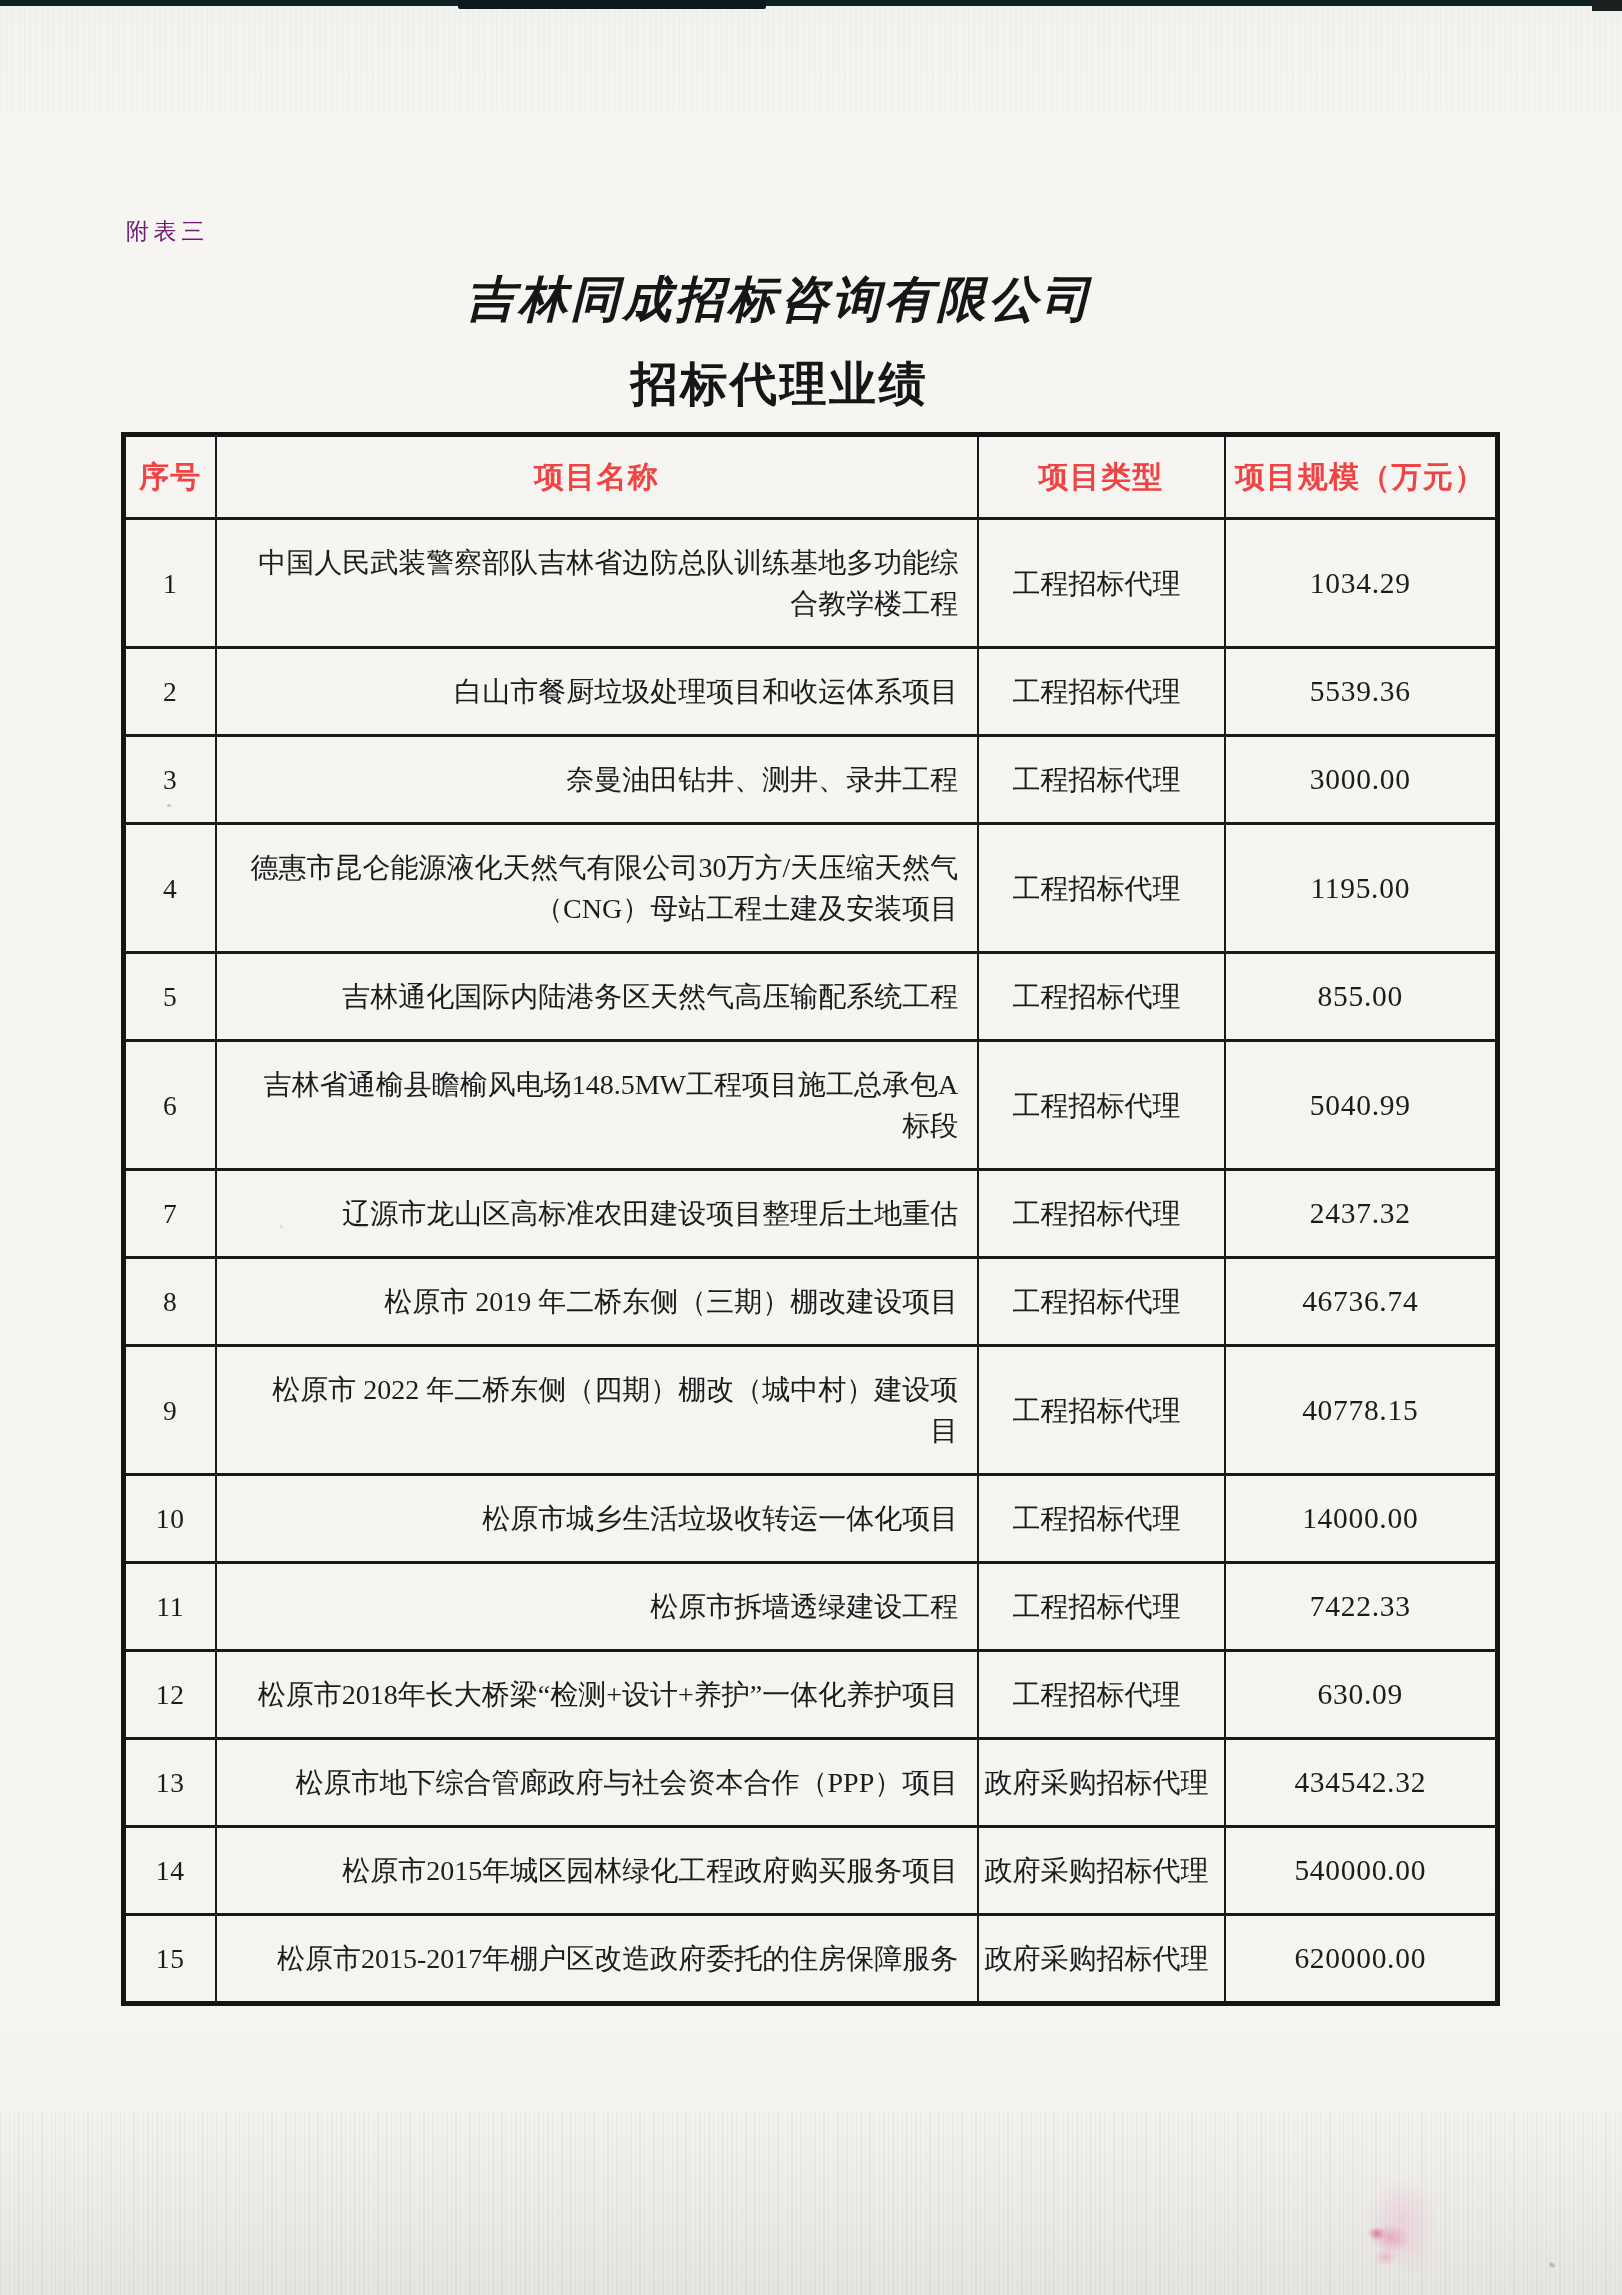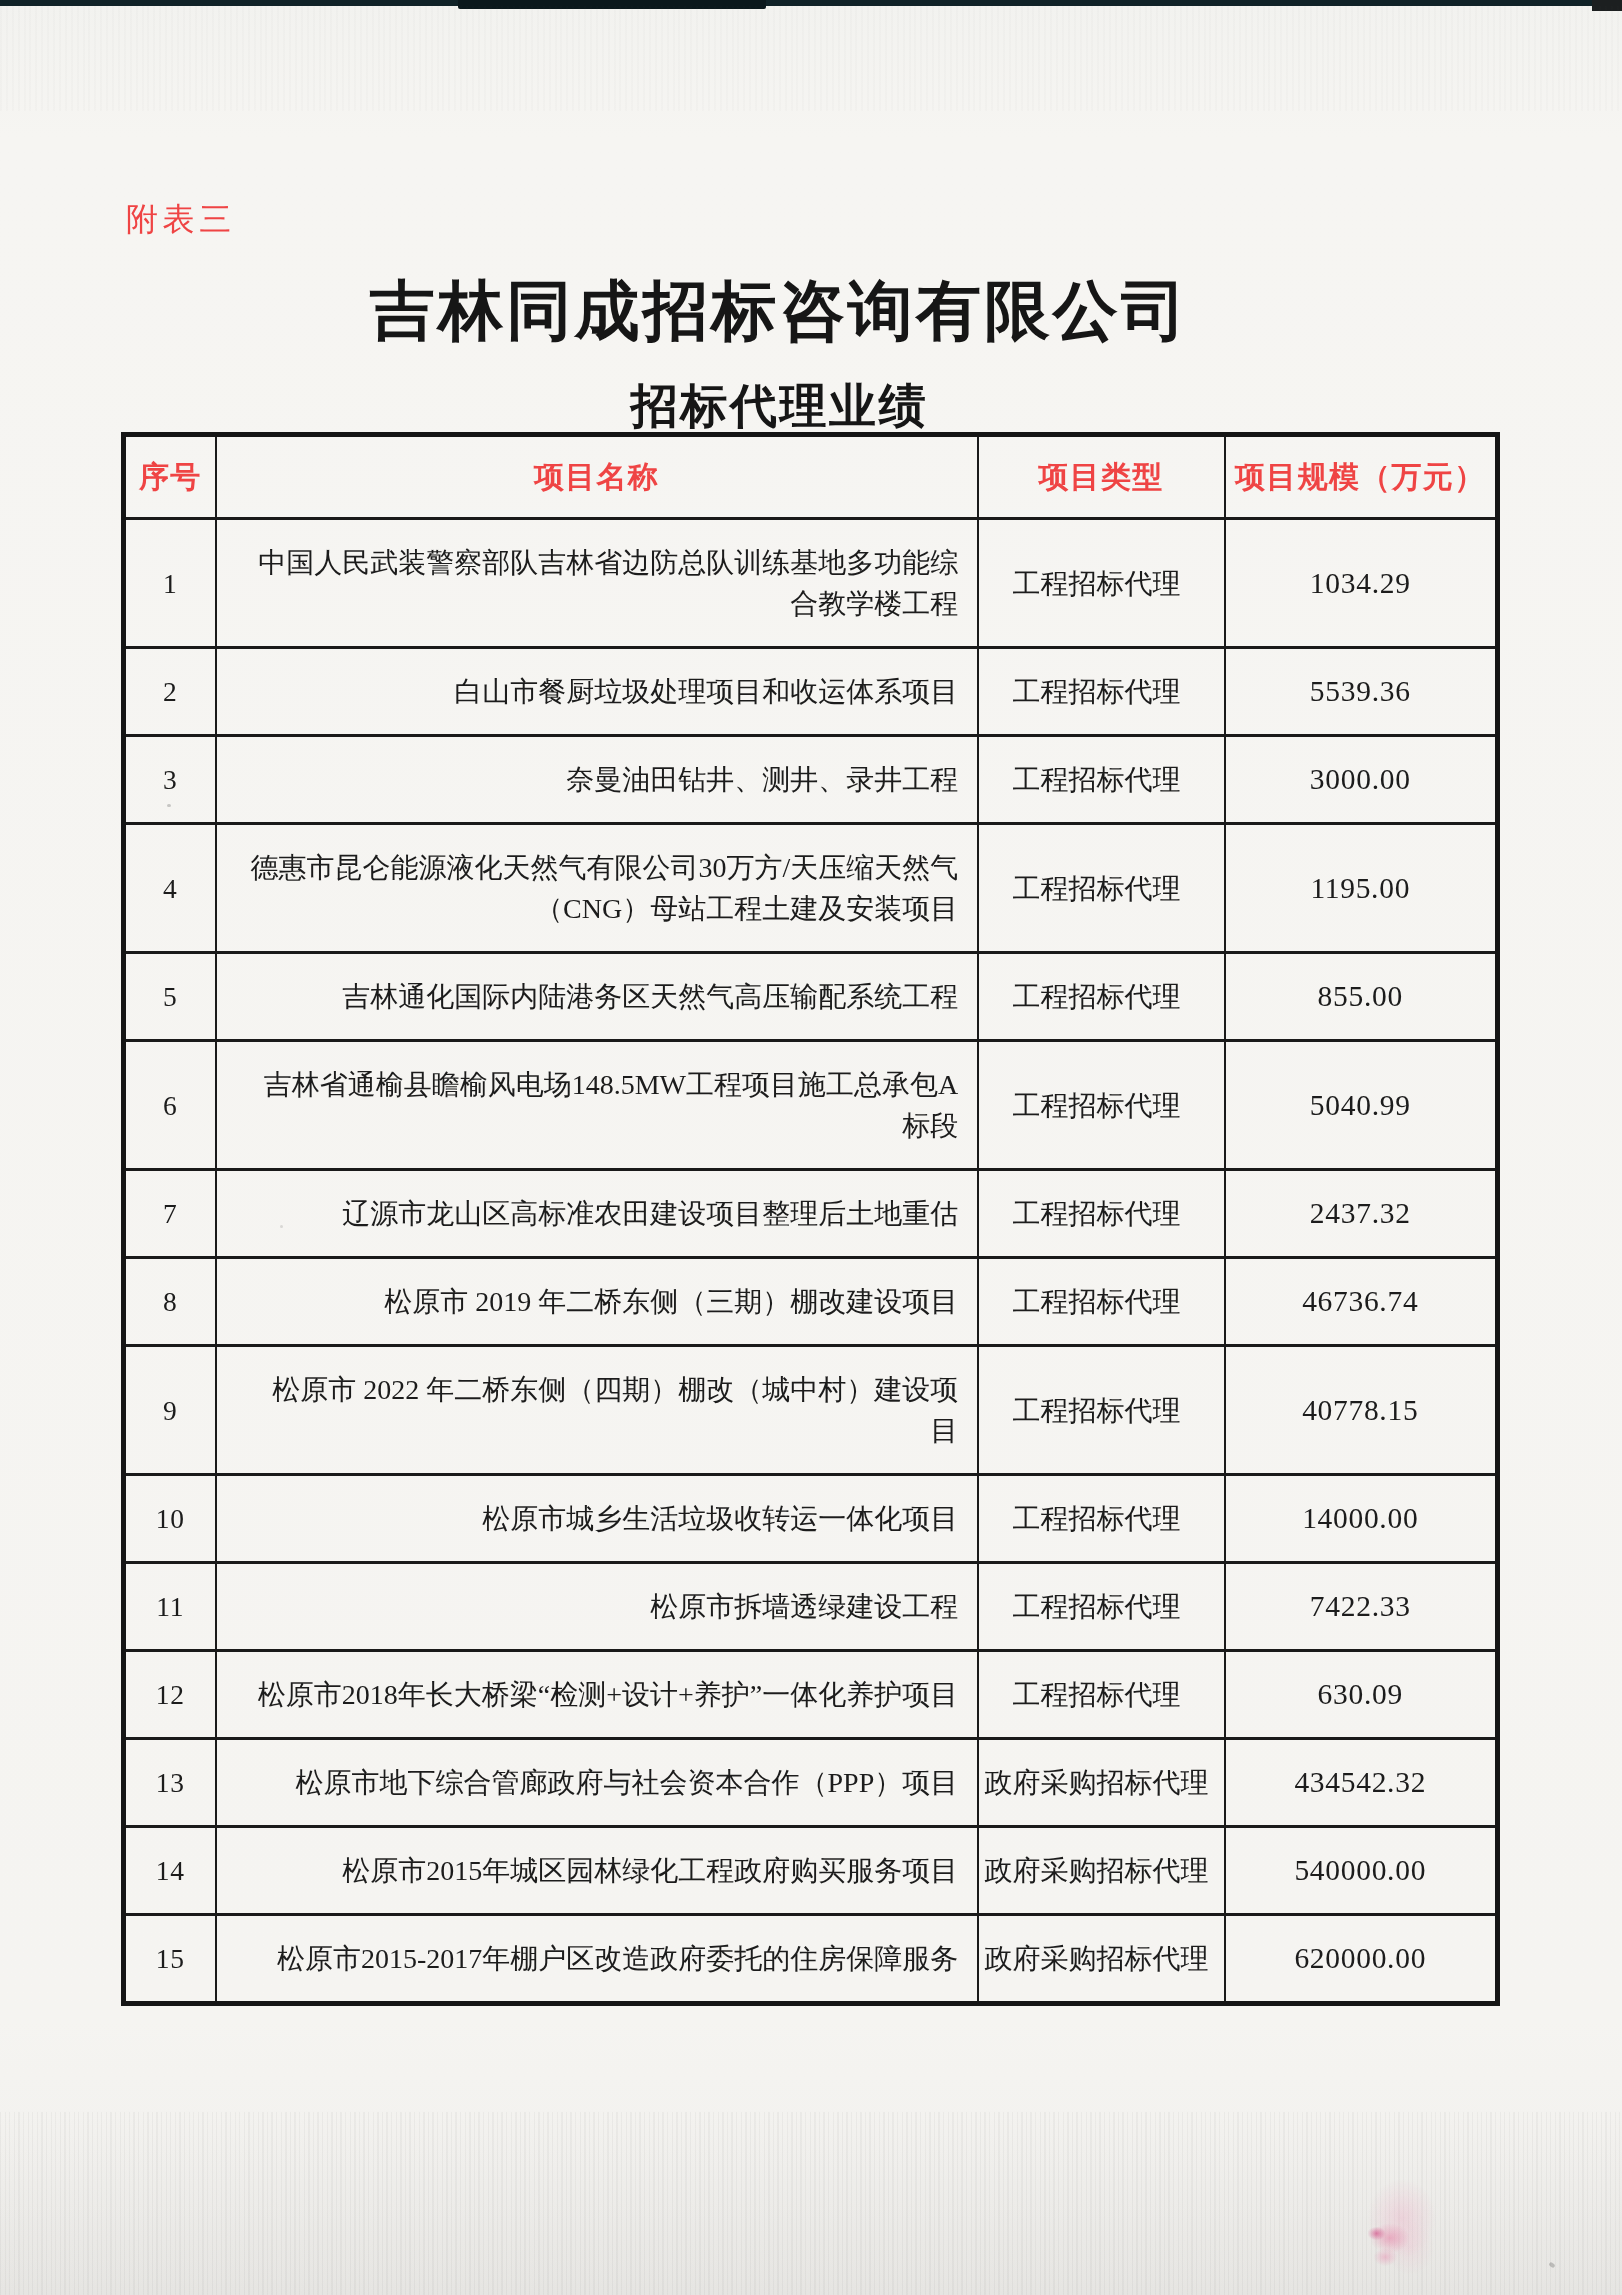--- a/index.html
+++ b/index.html
@@ -50,28 +50,28 @@
       radial-gradient(13px 9.8px at 32% 58%, rgba(205,35,110,0.50), rgba(205,35,110,0) 70%),
       radial-gradient(27.5px 21px at 44% 62%, rgba(228,95,145,0.40), rgba(228,95,145,0) 72%),
       radial-gradient(17px 13px at 40% 78%, rgba(232,115,160,0.38), rgba(232,115,160,0) 70%),
       radial-gradient(49px 56px at 55% 45%, rgba(238,150,185,0.28), rgba(238,150,185,0) 70%),
       radial-gradient(33px 36px at 62% 70%, rgba(240,170,195,0.20), rgba(240,170,195,0) 75%);
     filter: blur(0.7px);
   }
 
   
   .annot {
-    position: absolute; left: 126px; top: 198px;
-    font-size: 32px; letter-spacing: 4.6px; color: #ef4444;
+    position: absolute; left: 126px; top: 216px;
+    font-size: 23px; letter-spacing: 4.6px; color: #701a75;
   }
   .title-block {
     position: absolute; left: 92px; top: 267px; width: 1375px;
     text-align: center; font-weight: bold; color: #161616;
   }
-  .title-l1 { font-size: 65px; letter-spacing: 3.3px; }
+  .title-l1 { font-size: 49px; letter-spacing: 3.3px; font-style: italic; }
   .title-l2 { font-size: 47px; letter-spacing: 2.6px; margin-top: 19.6px; }
 
   
   .doc-table {
     position: absolute; left: 121px; top: 432px; width: 1375px;
     border-collapse: collapse; table-layout: fixed;
     border: 5.2px solid #151515;
   }
   .doc-table th, .doc-table td {
     border: 2.6px solid #1a1a1a;

